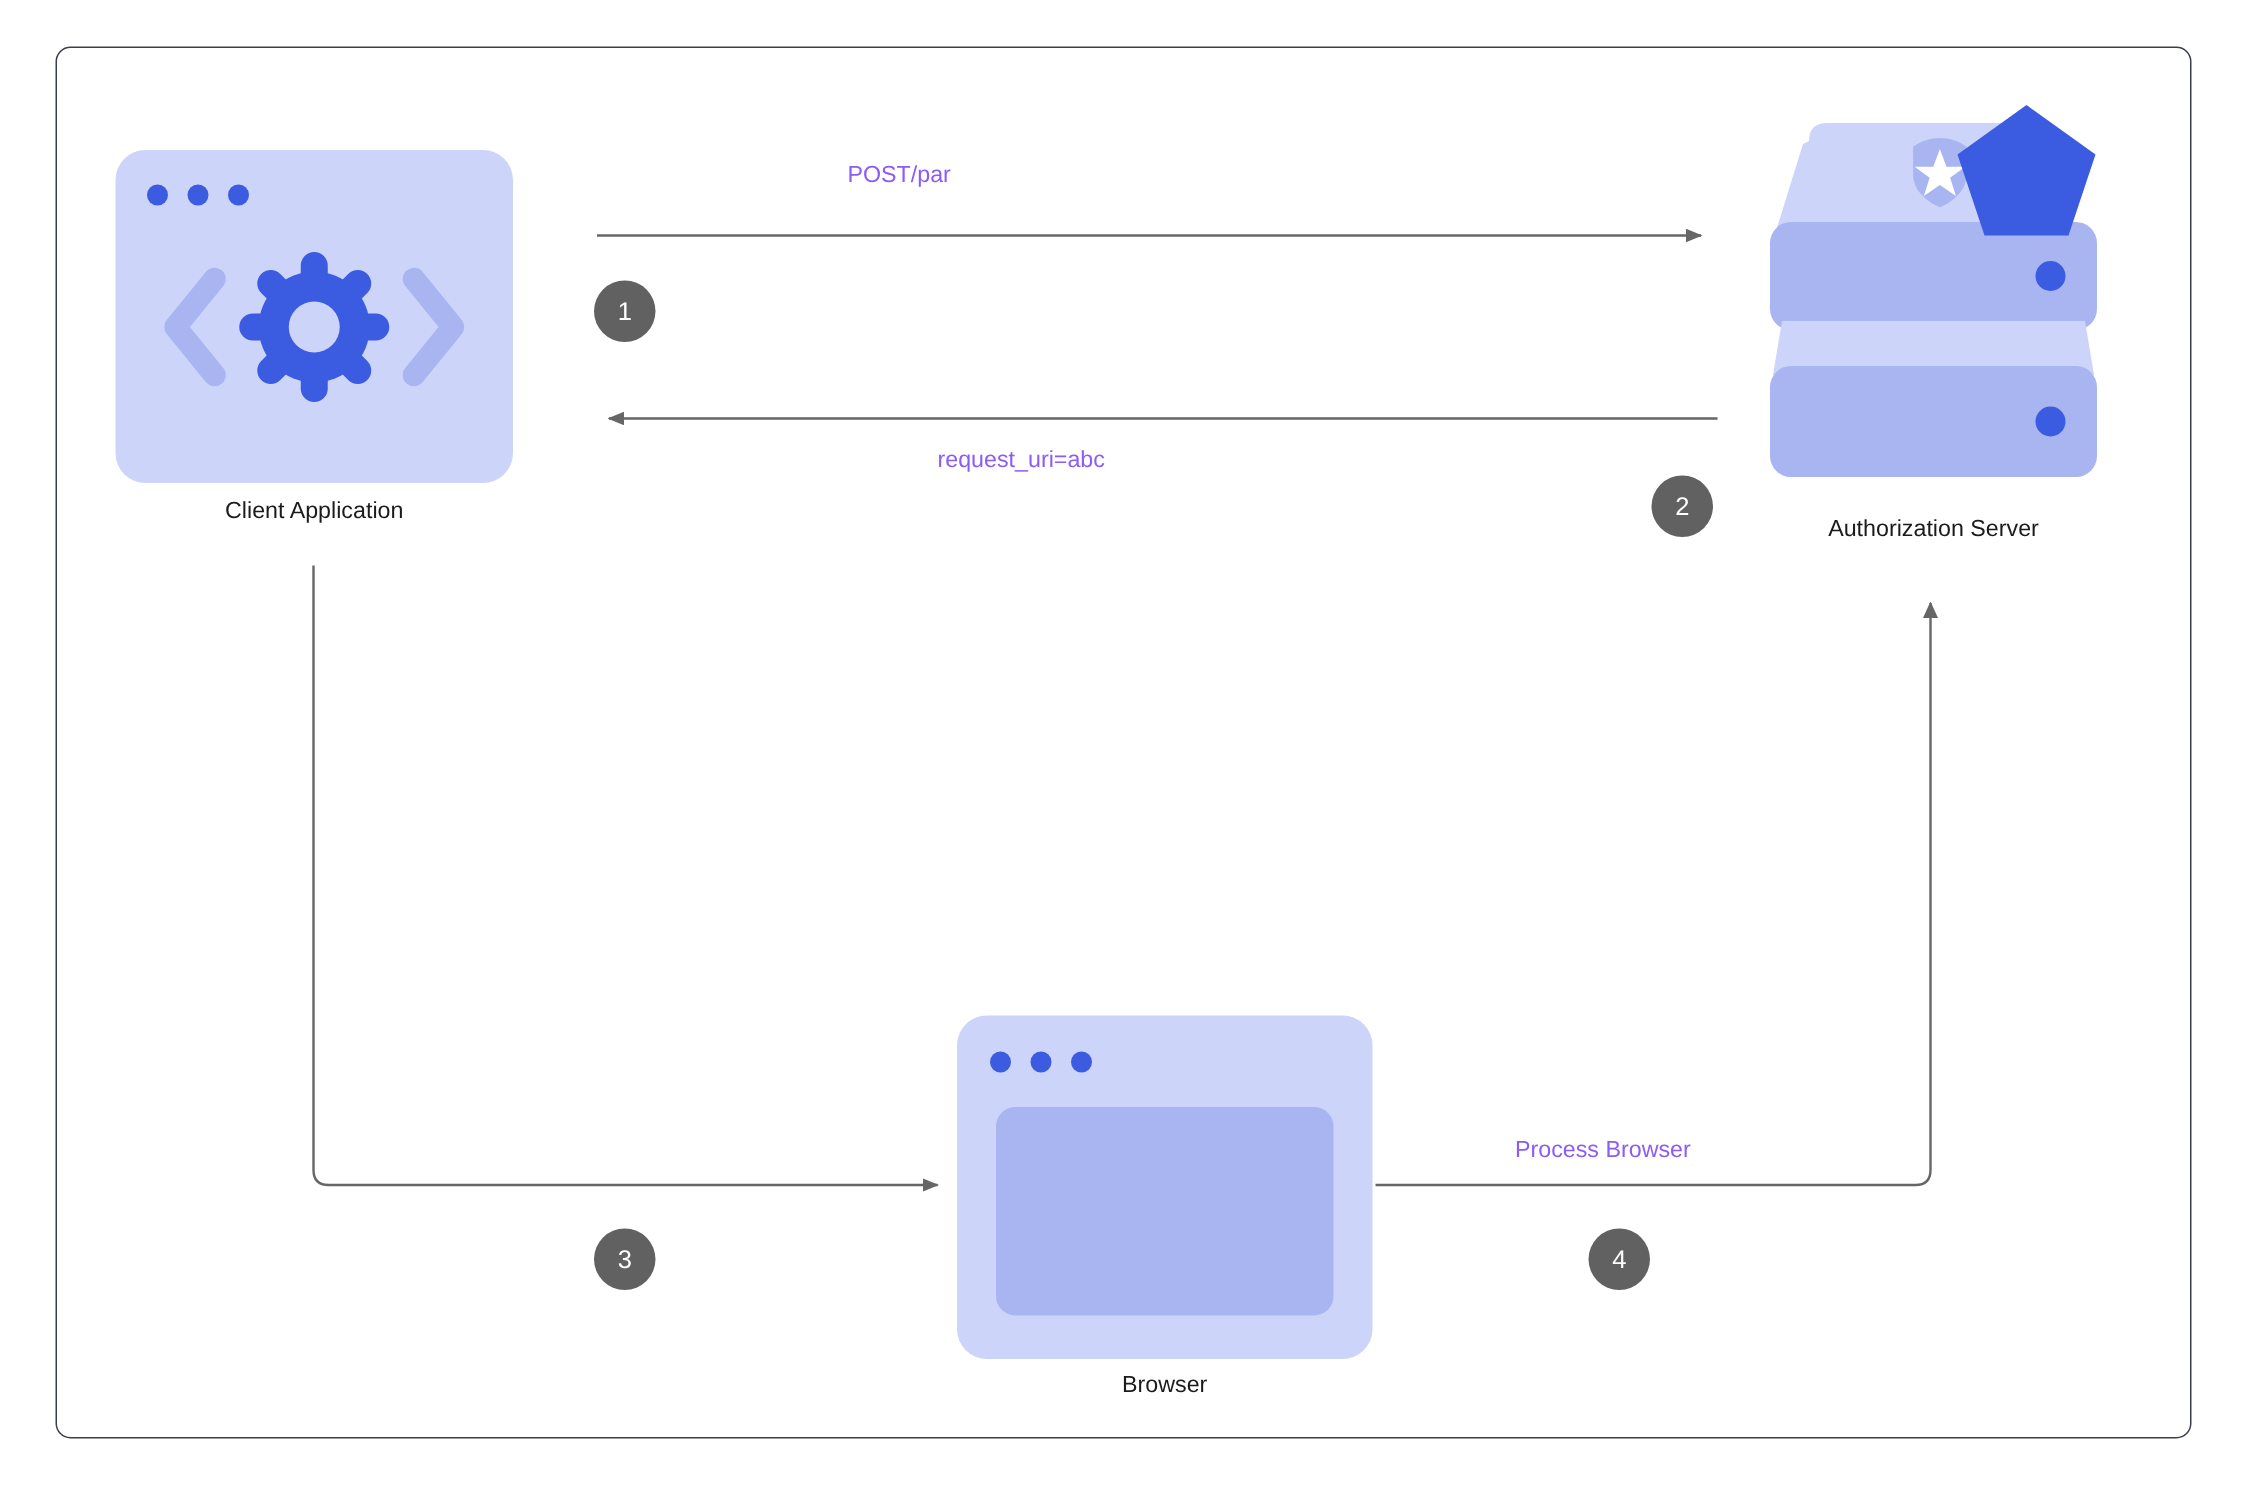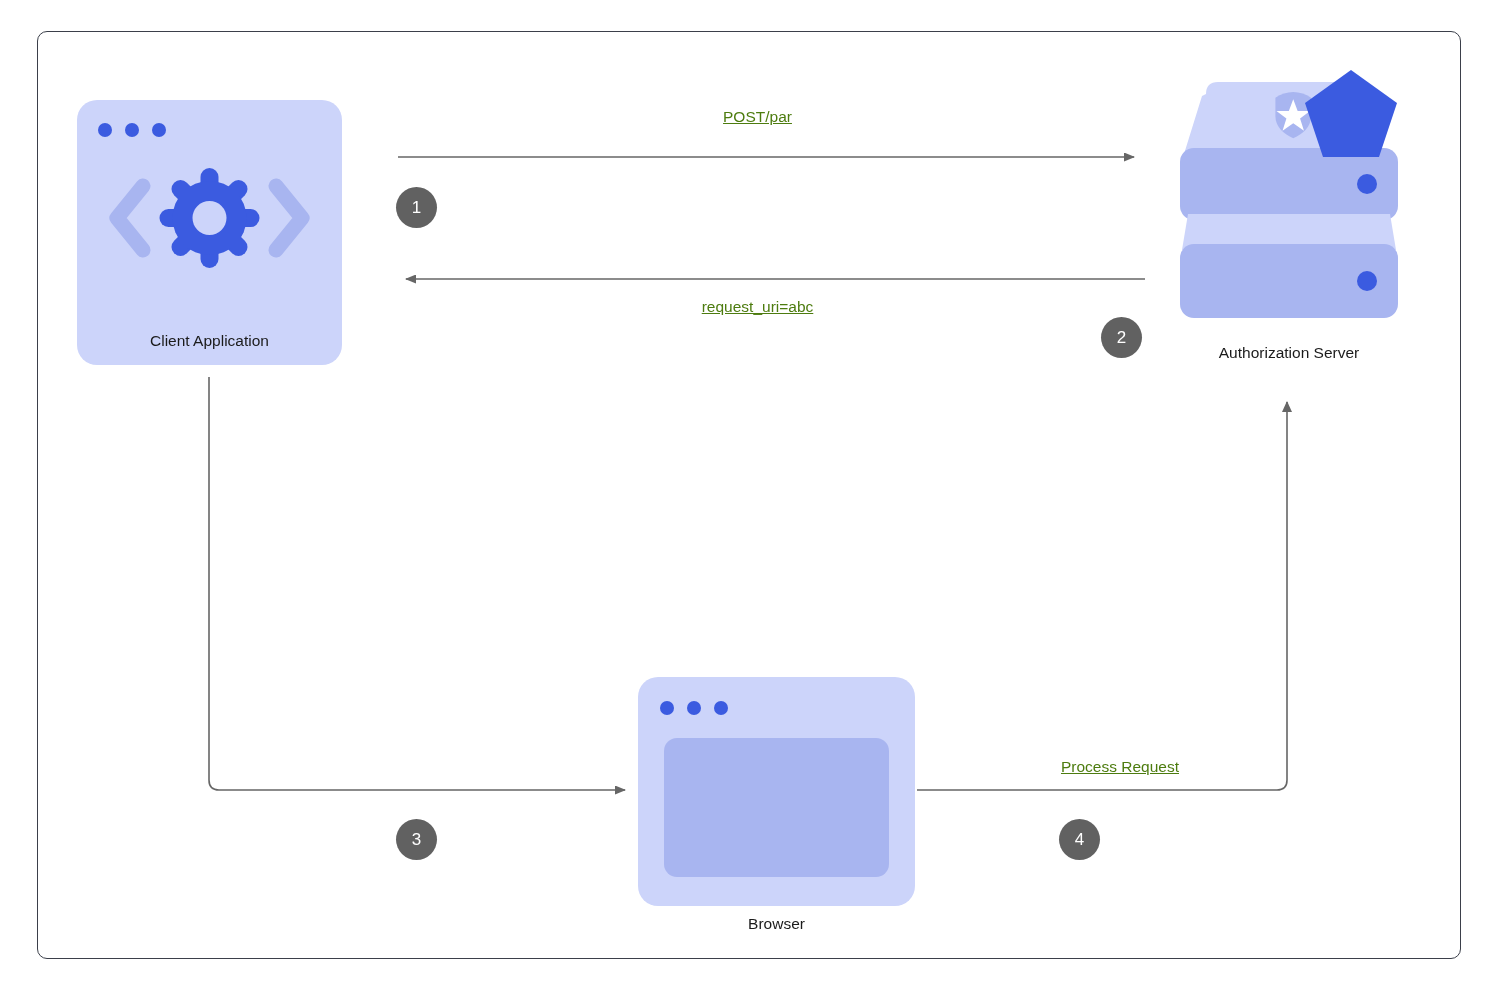--- a/index.html
+++ b/index.html
@@ -43,21 +43,21 @@
     color: #1b1b1b;
     font-family: "Liberation Sans", sans-serif;
     white-space: nowrap;
   }
 
   
   #client-app {
     left: 77px;
     top: 100px;
     width: 265px;
-    height: 265px;
+    height: 222px;
   }
   .win-card {
     position: absolute;
     left: 0; top: 0;
     width: 100%;
     height: 100%;
     background: #ccd4fa;
     border-radius: 20px;
     box-sizing: border-box;
   }
@@ -124,25 +124,23 @@
   }
   #badge-1 { left: 396px; top: 187px; }
   #badge-2 { left: 1101px; top: 317px; }
   #badge-3 { left: 396px; top: 819px; }
   #badge-4 { left: 1059px; top: 819px; }
 
   
   .edge-label {
     position: absolute;
     font-size: 15.5px;
-    color: #4d7c0f;
+    color: #8b5cf6;
     font-family: "Liberation Sans", sans-serif;
     white-space: nowrap;
-    text-align: center;
-    text-decoration: underline;
   }
   .edge-label span { display: block; line-height: 1.35; }
 
   #label-1 { left: 565px; top: 107px; width: 385px; }
   #label-2 { left: 625px; top: 297px; width: 265px; }
   #label-3 { left: 245px; top: 757px; width: 340px; }
   #label-4 { left: 1010px; top: 757px; width: 220px; }
 </style>
 </head>
 <body>
@@ -239,21 +237,21 @@
   <div class="edge-label" id="label-1">
     <span>POST/par</span>
   </div>
 
   <div class="edge-label" id="label-2">
     <span>request_uri=abc</span>
   </div>
 
 
   <div class="edge-label" id="label-4">
-    <span>Process Request</span>
+    <span>Process Browser</span>
   </div>
 
   <div class="step-badge" id="badge-1">1</div>
   <div class="step-badge" id="badge-2">2</div>
   <div class="step-badge" id="badge-3">3</div>
   <div class="step-badge" id="badge-4">4</div>
 
 </div>
 
 </body></html>

